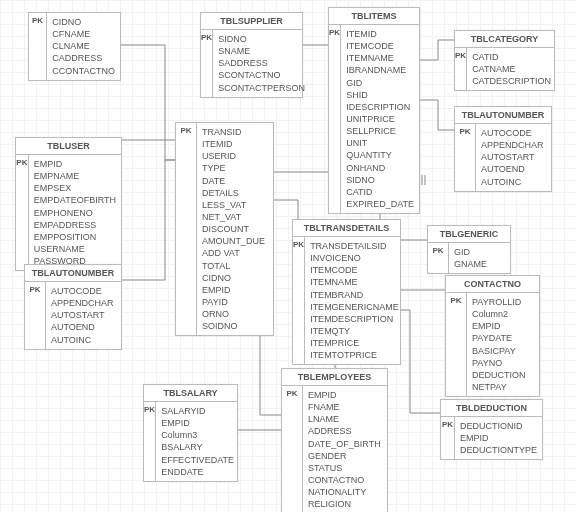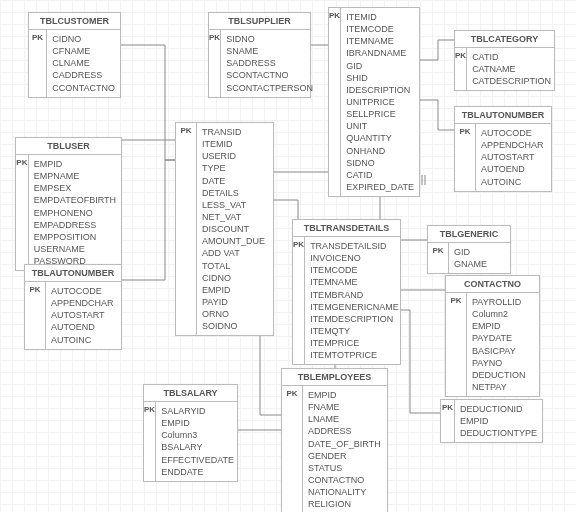--- a/index.html
+++ b/index.html
@@ -107,44 +107,44 @@
       <path d="M281 430 L235 430"></path>
       <use href="#m-bar" transform="translate(281 430) rotate(180)"></use>
       <use href="#m-crowO" transform="translate(235 430) rotate(360)"></use>
       <path d="M335 352 L335 368"></path>
       <use href="#m-bar" transform="translate(335 352) rotate(90)"></use>
       <use href="#m-crowO" transform="translate(335 368) rotate(270)"></use>
     </g>
 </svg>
 
 <div class="ent" style="left:28px;top:12px;width:91px">
-  <div class="title">TBLCUSTOMER</div>
   <div class="body">
       <div class="pk">PK</div>
       <div class="cols">CIDNO
 CFNAME
 CLNAME
 CADDRESS
 CCONTACTNO</div>
     </div>
 </div>
 
-<div class="ent" style="left:208px;top:12px;width:101px">
+<div class="ent" style="left:200px;top:12px;width:101px">
   <div class="title">TBLSUPPLIER</div>
   <div class="body">
       <div class="pk">PK</div>
       <div class="cols">SIDNO
 SNAME
 SADDRESS
 SCONTACTNO
 SCONTACTPERSON</div>
     </div>
 </div>
 
 <div class="ent" style="left:328px;top:7px;width:90px">
+  <div class="title">TBLITEMS</div>
   <div class="body">
       <div class="pk">PK</div>
       <div class="cols">ITEMID
 ITEMCODE
 ITEMNAME
 IBRANDNAME
 GID
 SHID
 IDESCRIPTION
 UNITPRICE
@@ -300,19 +300,20 @@
 NATIONALITY
 RELIGION
 HEIGHT
 WEIGHT
 SALARYID
 DTRID</div>
     </div>
 </div>
 
 <div class="ent" style="left:440px;top:399px;width:101px">
+  <div class="title">TBLDEDUCTION</div>
   <div class="body">
       <div class="pk">PK</div>
       <div class="cols">DEDUCTIONID
 EMPID
 DEDUCTIONTYPE</div>
     </div>
 </div>
 
 </body></html>

